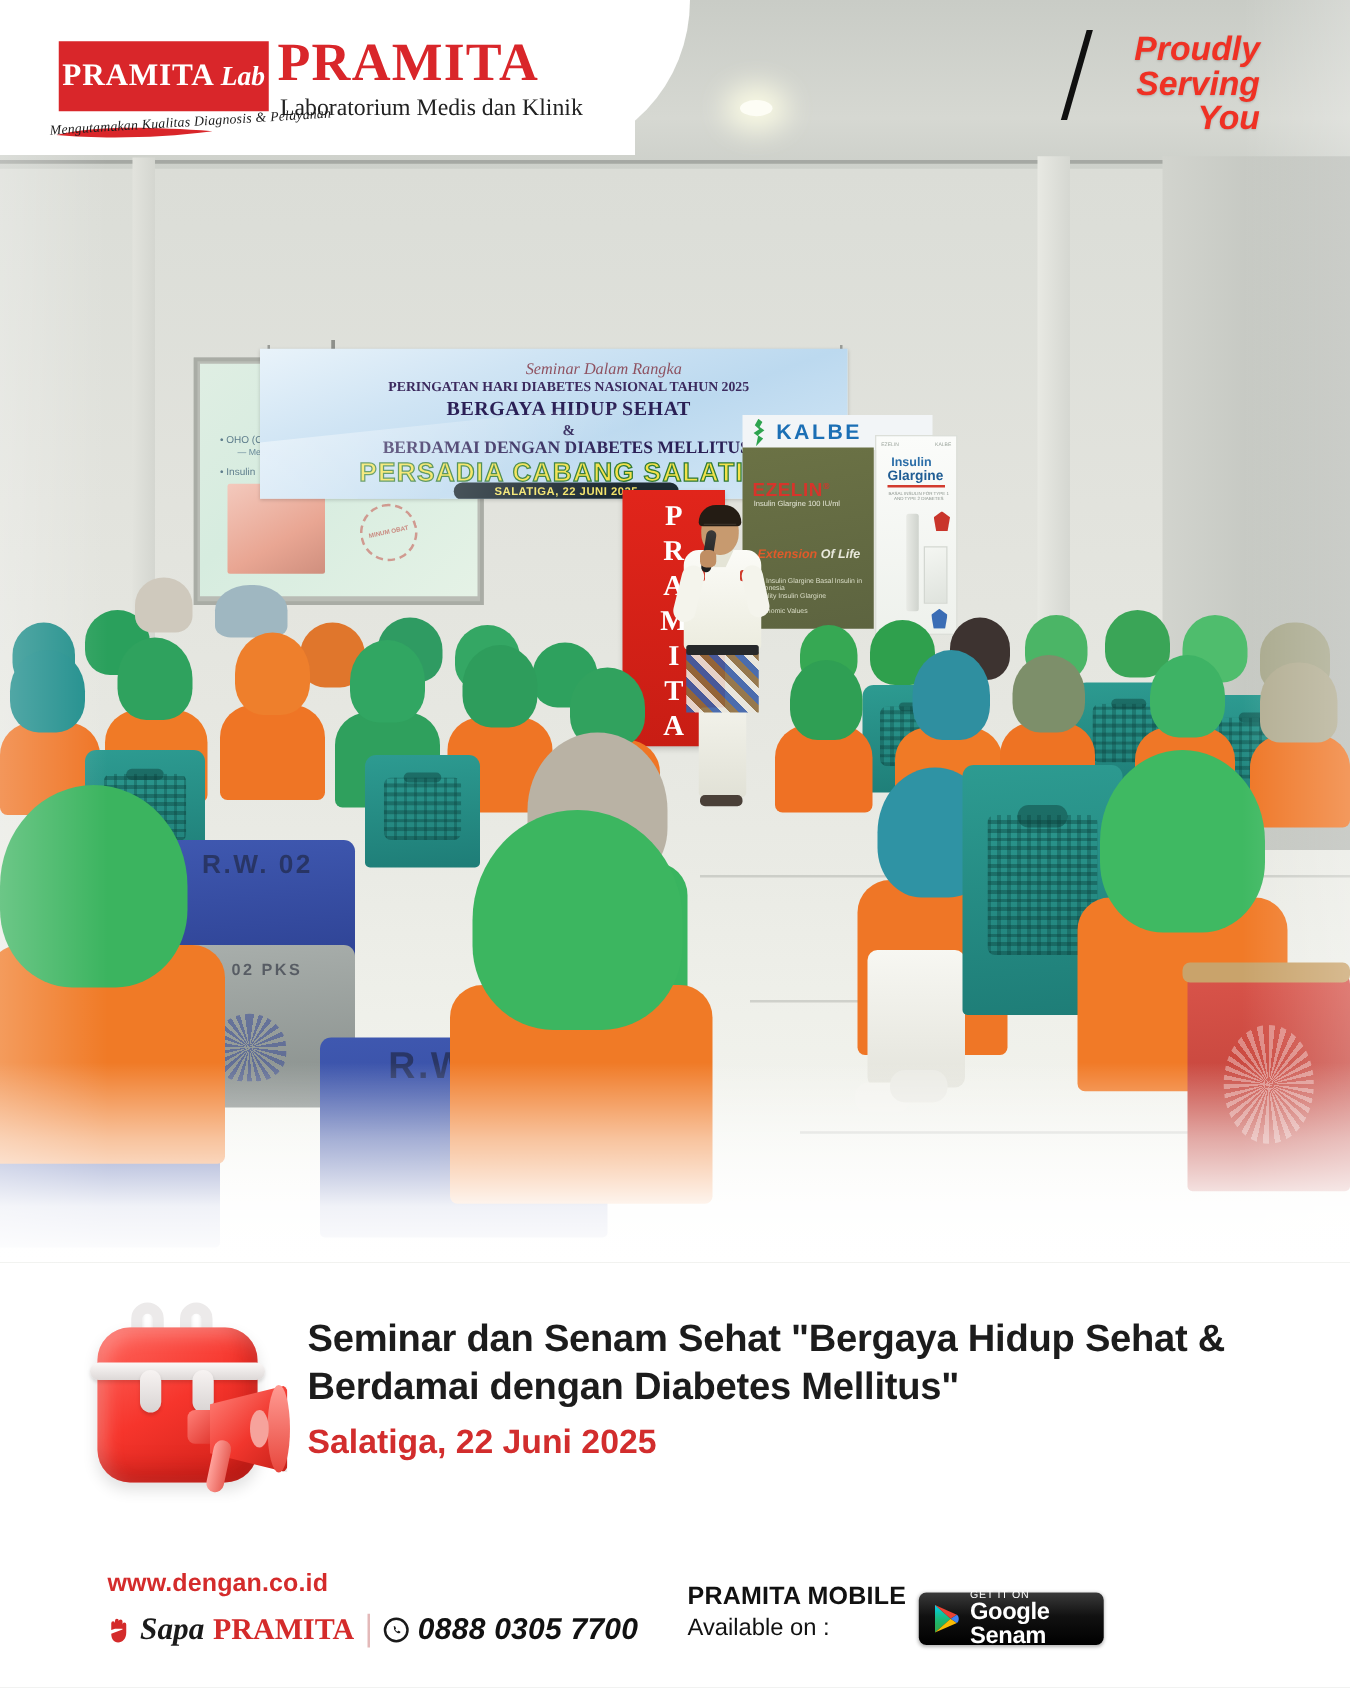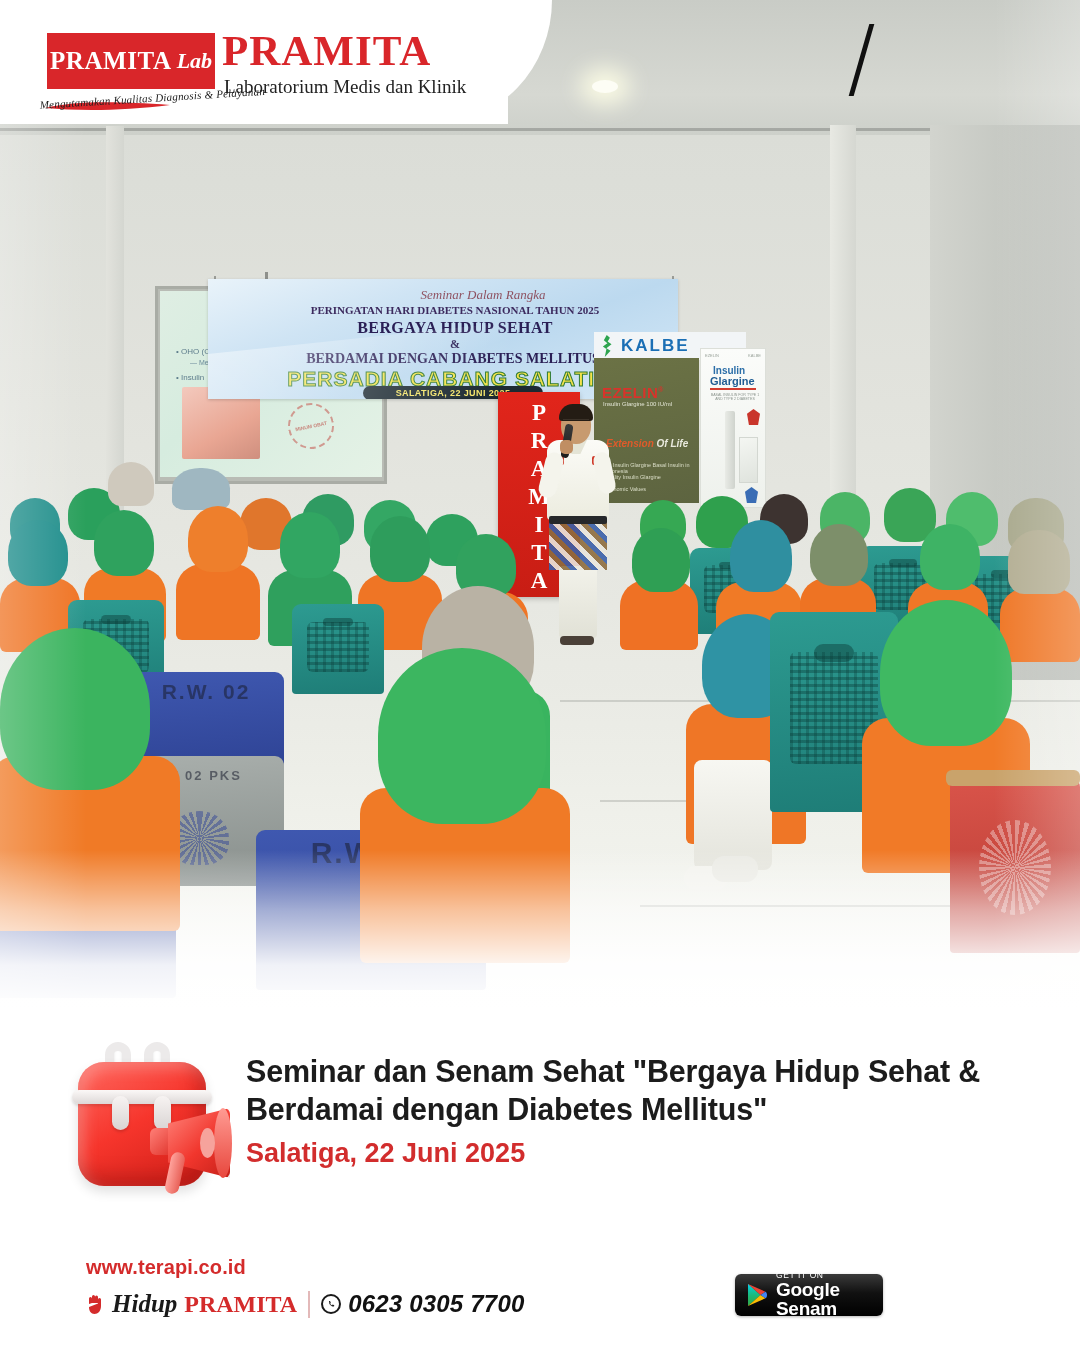--- a/index.html
+++ b/index.html
@@ -556,20 +556,25 @@
     <span class="w2">Lab</span>
   </div>
   <div class="hdr-name">PRAMITA</div>
   <div class="hdr-sub">Laboratorium Medis dan Klinik</div>
   <svg class="hdr-swoosh" viewBox="0 0 128 11">
     <path d="M1 8 C30 1,70 1,126 5 C80 11,34 11,1 8 Z" fill="#d9262a"></path>
   </svg>
   <div class="hdr-slogan">Mengutamakan Kualitas Diagnosis &amp; Pelayanan</div>
 
   <div class="psy-slash"></div>
+  <div class="psy">
+    <div>Proudly</div>
+    <div>Serving</div>
+    <div>You</div>
+  </div>
 
   <div class="calicon">
     <div class="cal-ring r1"></div>
     <div class="cal-ring r2"></div>
     <div class="cal-body"></div>
     <div class="cal-strip"></div>
     <div class="cal-tab t1"></div>
     <div class="cal-tab t2"></div>
     <div class="mega-neck"></div>
     <div class="mega-cone"></div>
@@ -580,41 +585,45 @@
 
   <div class="caption">
     <div class="cap-title">
       <div>Seminar dan Senam Sehat "Bergaya Hidup Sehat &amp;</div>
       <div>Berdamai dengan Diabetes Mellitus"</div>
     </div>
     <div class="cap-date">Salatiga, 22 Juni 2025</div>
   </div>
 
   <div class="footer">
-    <div class="ft-url">www.terapi.co.id</div>
+    <div class="ft-url">www.dengan.co.id</div>
 
     <div class="ft-sapa">
       <span class="ft-hand">
         <svg viewBox="0 0 19 22" width="19" height="22">
           <path d="M3 11 V5.5a1.5 1.5 0 013 0V10 M6 10V3.5a1.5 1.5 0 013 0V10
                    M9 10V4a1.5 1.5 0 013 0v6 M12 10.5V6.5a1.5 1.5 0 013 0V13
                    c0 5-3 8-6.5 8S3 18 3 14z" fill="#d42b2b"></path>
         </svg>
       </span>
-      <span class="ft-sapa-a">Hidup</span>
+      <span class="ft-sapa-a">Sapa</span>
       <span class="ft-sapa-b">PRAMITA</span>
       <span class="ft-div"></span>
       <span class="ft-wa">
         <svg viewBox="0 0 16 16" width="12" height="12" style="position:absolute;left:2px;top:2px">
           <path d="M5.2 4.4c.2-.4.5-.4.7-.4h.5c.2 0 .4 0 .6.5l.7 1.7c.1.2 0 .4-.1.5l-.5.5c-.1.1-.2.3-.1.5.3.6 1.3 1.6 2 1.9.2.1.4 0 .5-.1l.5-.6c.1-.2.3-.2.5-.1l1.6.8c.2.1.3.3.3.5 0 .6-.4 1.2-1 1.3-.4.1-1 .2-2.1-.3-1.6-.7-2.9-2.2-3.4-3.3-.4-.9-.4-1.7-.2-2.3z" fill="#1a1a1a"></path>
         </svg>
       </span>
-      <span class="ft-phone">0623 0305 7700</span>
+      <span class="ft-phone">0888 0305 7700</span>
     </div>
 
+    <div class="ft-mob">
+      <div class="ft-mob-t">PRAMITA MOBILE</div>
+      <div class="ft-mob-s">Available on :</div>
+    </div>
 
     <div class="storebtn gp">
       <span class="gp-tri">
         <svg viewBox="0 0 22 24" width="22" height="24">
           <path d="M2 1 L14.5 12 L2 23 Z" fill="#34a853"></path>
           <path d="M2 1 L14.5 12 L2 23 Z" fill="url(#g1)"></path>
           <defs>
               <linearGradient id="g1" x1="0" y1="0" x2="0" y2="1">
             <stop offset="0" stop-color="#00d2ff"></stop>
                 <stop offset="1" stop-color="#00c853" stop-opacity="0"></stop>

